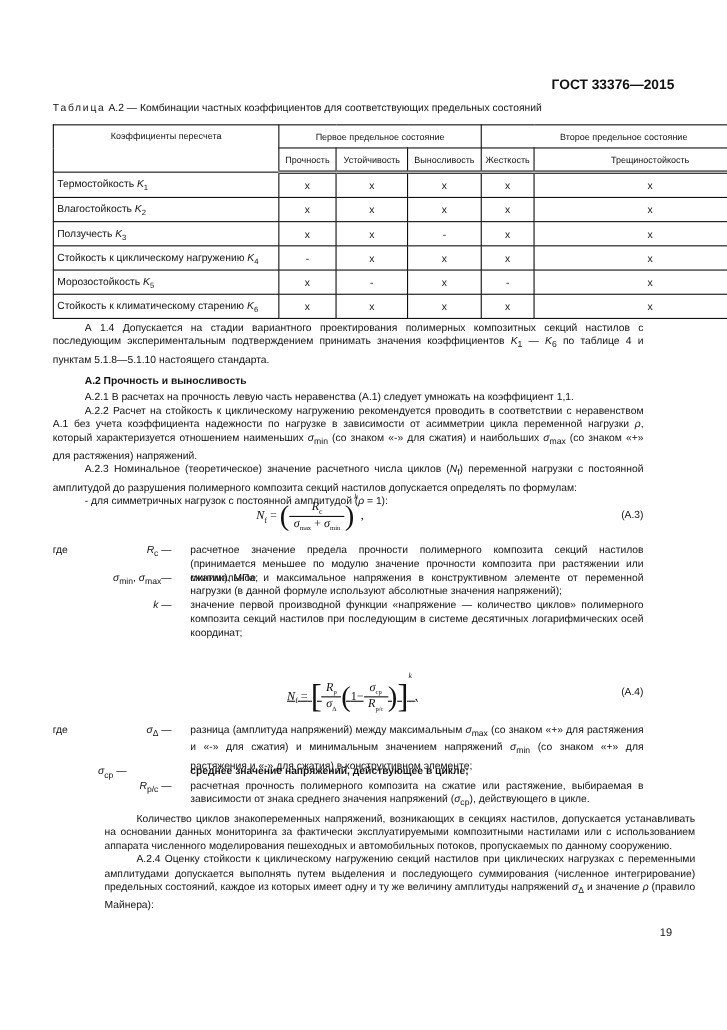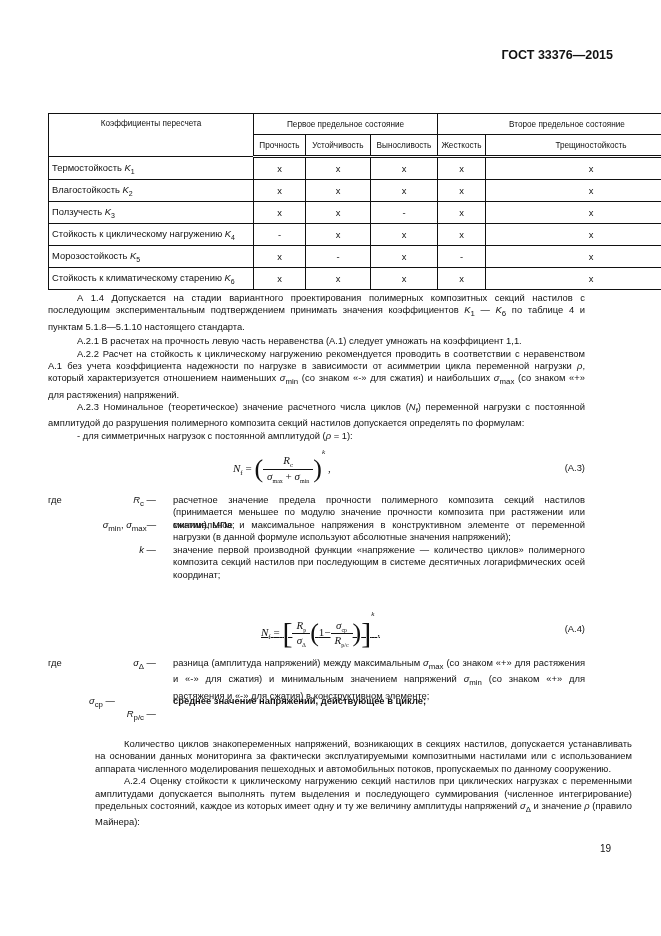--- a/index.html
+++ b/index.html
@@ -2,21 +2,21 @@
 <html><head>
 <meta charset="utf-8">
 <style>
   html, body { margin: 0; padding: 0; background: #ffffff; }
   body {
     width: 661px; height: 936px; position: relative; overflow: hidden;
     font-family: "Liberation Sans", sans-serif; color: #111; font-size: 9.4px;
   }
   .page { position: absolute; left: 0; top: 0; width: 661px; height: 936px; }
   .header-code {
-    position: absolute; right: 48px; top: 48px; font-weight: bold; font-size: 12.5px;
+    position: absolute; right: 48px; top: 70px; font-weight: bold; font-size: 12.5px;
   }
   .table-caption { position: absolute; left: 48px; top: 92px; font-size: 9.4px; }
   .table-caption .sp { letter-spacing: 1.6px; }
   table.coef {
     position: absolute; left: 48px; top: 113px; width: 649px;
     border-collapse: collapse; font-size: 9.4px;
   }
   table.coef td, table.coef th { border: 1px solid #111; padding: 0; text-align: center; font-weight: normal; }
   table.coef th { font-size: 8.2px; height: 20px; }
   table.coef thead tr.sub th { border-bottom: 3px double #111; }
@@ -43,20 +43,24 @@
   i.s { font-style: italic; }
   .pagenum { position: absolute; right: 50px; top: 843px; font-size: 10px; }
 </style>
 </head>
 <body>
 
 <div class="page">
 
   <div class="header-code">ГОСТ 33376—2015</div>
 
+  <div class="table-caption">
+    <span class="sp">Таблица</span>
+    <span>А.2 — Комбинации частных коэффициентов для соответствующих предельных состояний</span>
+  </div>
 
   <table class="coef">
     <colgroup>
       <col style="width:205px">
         <col style="width:52px">
         <col style="width:65px">
         <col style="width:67px">
         <col style="width:48px">
         <col>
     </colgroup>
@@ -123,20 +127,21 @@
           <td>x</td>
           <td>x</td>
         </tr>
       </tbody>
   </table>
 
   <div class="body-text" style="top:292px;">
     <p class="ind">
       <span>А 1.4 Допускается на стадии вариантного проектирования полимерных композитных секций настилов с последующим экспериментальным подтверждением принимать значения коэффициентов </span><i class="s">K</i><sub>1</sub><span> — </span><i class="s">K</i><sub>6</sub><span> по таблице 4 и пунктам 5.1.8—5.1.10 настоящего стандарта.</span>
     </p>
+    <p class="ind bold" style="margin-top:7px;">А.2 Прочность и выносливость</p>
     <p class="ind" style="margin-top:2px;">А.2.1 В расчетах на прочность левую часть неравенства (А.1) следует умножать на коэффициент 1,1.</p>
     <p class="ind">
       <span>А.2.2 Расчет на стойкость к циклическому нагружению рекомендуется проводить в соответствии с неравенством А.1 без учета коэффициента надежности по нагрузке в зависимости от асимметрии цикла переменной нагрузки </span><i class="s">ρ</i><span>, который характеризуется отношением наименьших </span><i class="s">σ</i><sub>min</sub><span> (со знаком «-» для сжатия) и наибольших </span><i class="s">σ</i><sub>max</sub><span> (со знаком «+» для растяжения) напряжений.</span>
     </p>
     <p class="ind">
       <span>А.2.3 Номинальное (теоретическое) значение расчетного числа циклов (</span><i class="s">N</i><sub>f</sub><span>) переменной нагрузки с постоянной амплитудой до разрушения полимерного композита секций настилов допускается определять по формулам:</span>
     </p>
     <p class="ind">
       <span>- для симметричных нагрузок с постоянной амплитудой (</span><i class="s">ρ</i><span> = 1):</span>
     </p>
@@ -173,20 +178,21 @@
     <div class="eqno" style="top:17px;">(А.4)</div>
   </div>
 
   <div class="legend-row" style="top:657px;height:75px;">
     <span class="gde" style="top:0;">где</span>
     <span class="sym" style="top:0;"><i class="s">σ</i><sub>Δ</sub><span> —</span></span>
     <span class="desc" style="top:0;"><span>разница (амплитуда напряжений) между максимальным </span><i class="s">σ</i><sub>max</sub><span> (со знаком «+» для растяжения и «-» для сжатия) и минимальным значением напряжений </span><i class="s">σ</i><sub>min</sub><span> (со знаком «+» для растяжения и «-» для сжатия) в конструктивном элементе;</span></span>
     <span class="sym" style="top:38px;text-align:center;"><i class="s">σ</i><sub>ср</sub><span> —</span></span>
     <span class="desc" style="top:38px;font-weight:bold;">среднее значение напряжений, действующее в цикле;</span>
     <span class="sym" style="top:51px;"><i class="s">R</i><sub>p/c</sub><span> —</span></span>
+    <span class="desc" style="top:51px;"><span>расчетная прочность полимерного композита на сжатие или растяжение, выбираемая в зависимости от знака среднего значения напряжений (</span><i class="s">σ</i><sub>ср</sub><span>), действующего в цикле.</span></span>
   </div>
 
   <div class="body-text" style="top:738px;margin-left:47px;">
     <p class="ind">Количество циклов знакопеременных напряжений, возникающих в секциях настилов, допускается устанавливать на основании данных мониторинга за фактически эксплуатируемыми композитными настилами или с использованием аппарата численного моделирования пешеходных и автомобильных потоков, пропускаемых по данному сооружению.</p>
     <p class="ind">
       <span>А.2.4 Оценку стойкости к циклическому нагружению секций настилов при циклических нагрузках с переменными амплитудами допускается выполнять путем выделения и последующего суммирования (численное интегрирование) предельных состояний, каждое из которых имеет одну и ту же величину амплитуды напряжений </span><i class="s">σ</i><sub>Δ</sub><span> и значение </span><i class="s">ρ</i><span> (правило Майнера):</span>
     </p>
   </div>
 
   <div class="pagenum">19</div>

